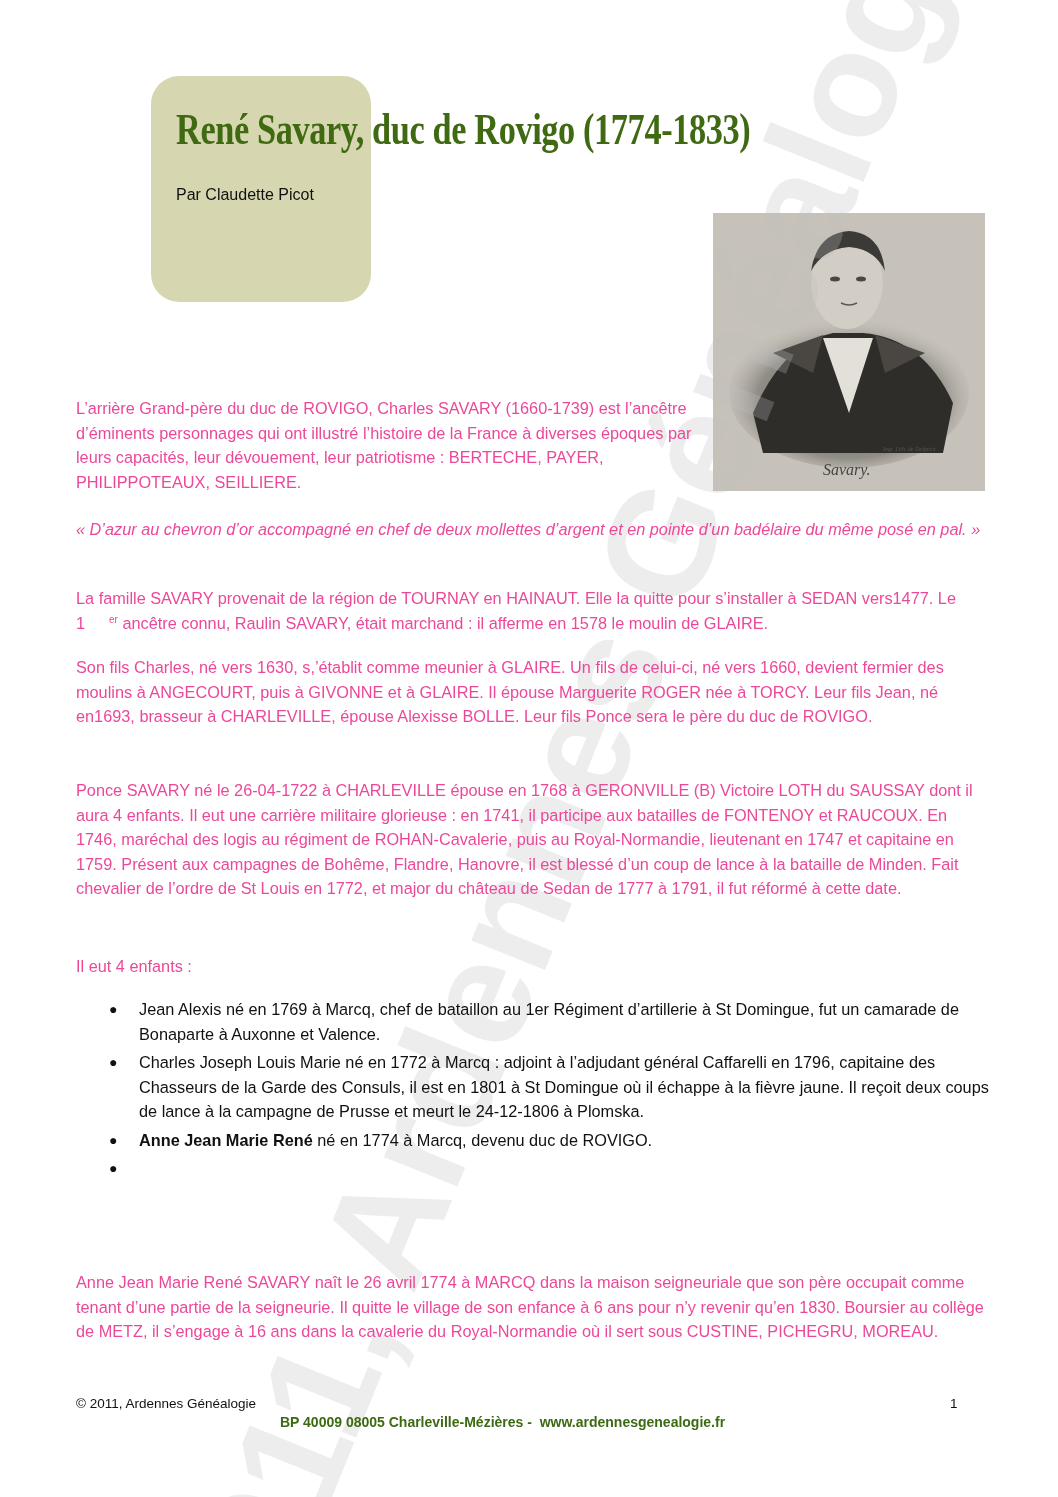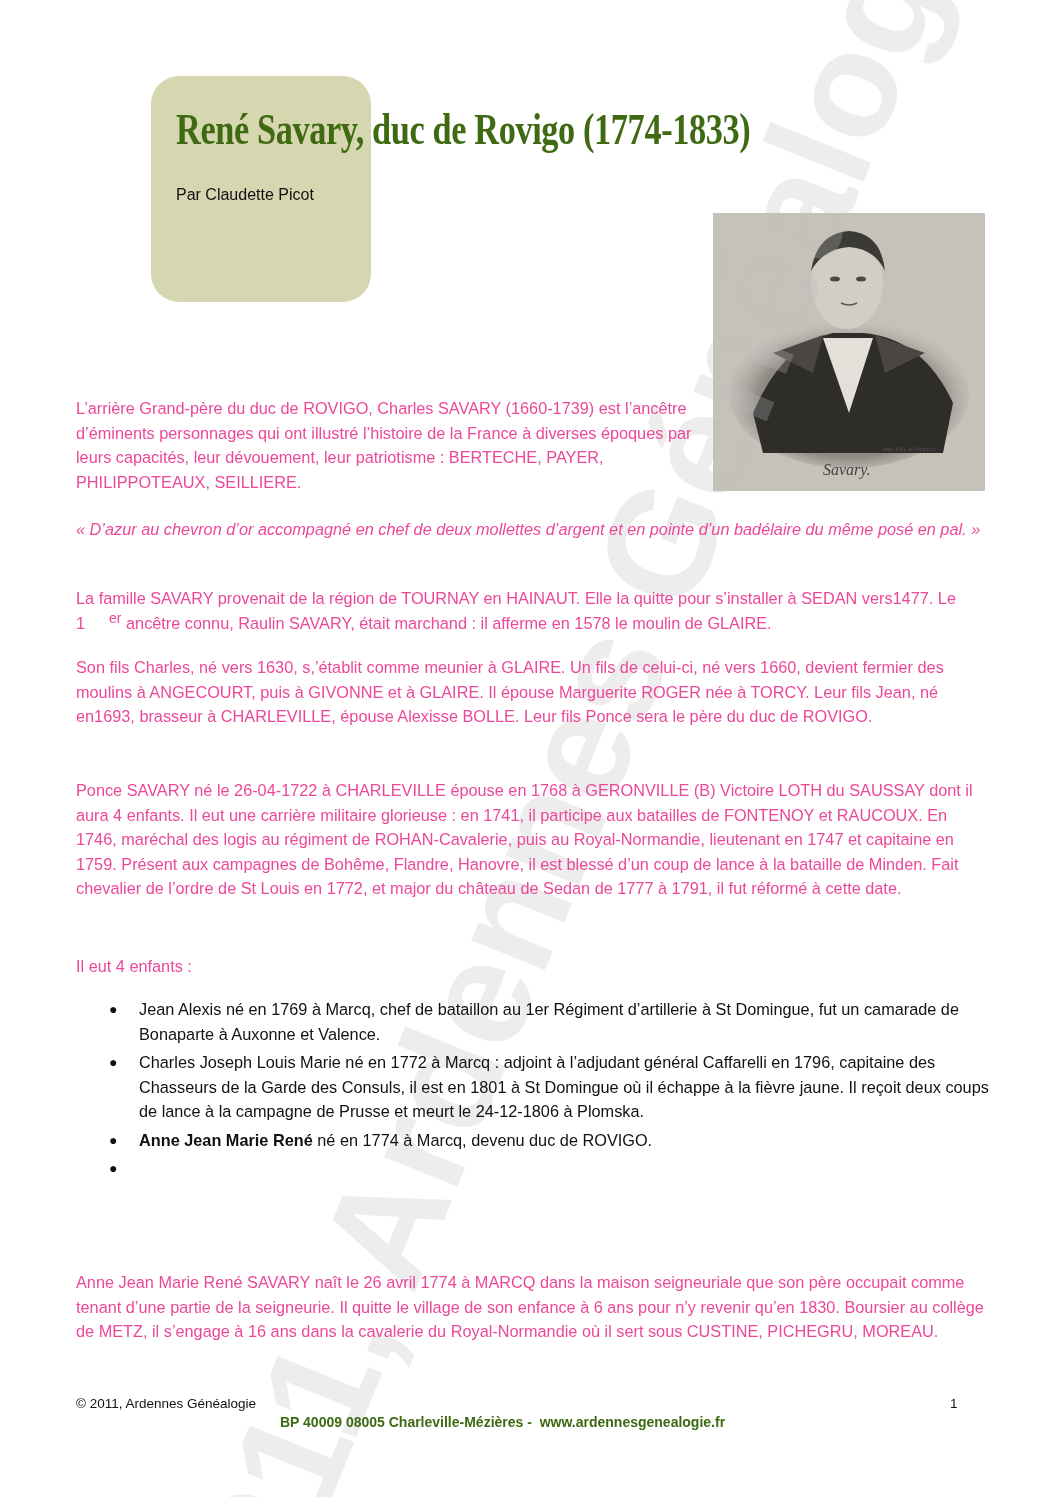--- a/index.html
+++ b/index.html
@@ -39,21 +39,21 @@
 
     .body-text { position: absolute; left: 76px; font-size: 16.3px; line-height: 24.5px; color: #ec4899; }
     .p1 { top: 396px; width: 620px; }
     .p-quote { top: 517px; width: 905px; font-style: italic; }
     .p2 { top: 586px; width: 910px; }
     .p3 { top: 655px; width: 905px; }
     .p4 { top: 778px; width: 915px; }
     .p5 { top: 954px; width: 600px; }
     .p6 { top: 1270px; width: 912px; }
 
-    sup { font-size: 14px; vertical-align: 6px; line-height: 0; padding-left: 24px; }
+    sup { font-size: 10px; vertical-align: 6px; line-height: 0; padding-left: 24px; }
 
     .children-list { position: absolute; left: 76px; top: 997px; width: 915px; list-style: none; }
     .children-list li { position: relative; padding-left: 63px; font-size: 16.3px; line-height: 24.5px; margin-bottom: 4px; }
     .children-list li .bullet { position: absolute; left: 33px; top: 0; font-size: 14px; }
     .bold { font-weight: bold; }
 
     .footer-left { position: absolute; left: 76px; top: 1396px; font-size: 13.5px; color: #111; }
     .footer-page { position: absolute; left: 950px; top: 1396px; font-size: 13.5px; color: #111; }
     .footer-address {
       position: absolute; left: 280px; top: 1414px; font-size: 14px; font-weight: bold; color: #3b6a12; white-space: pre;

